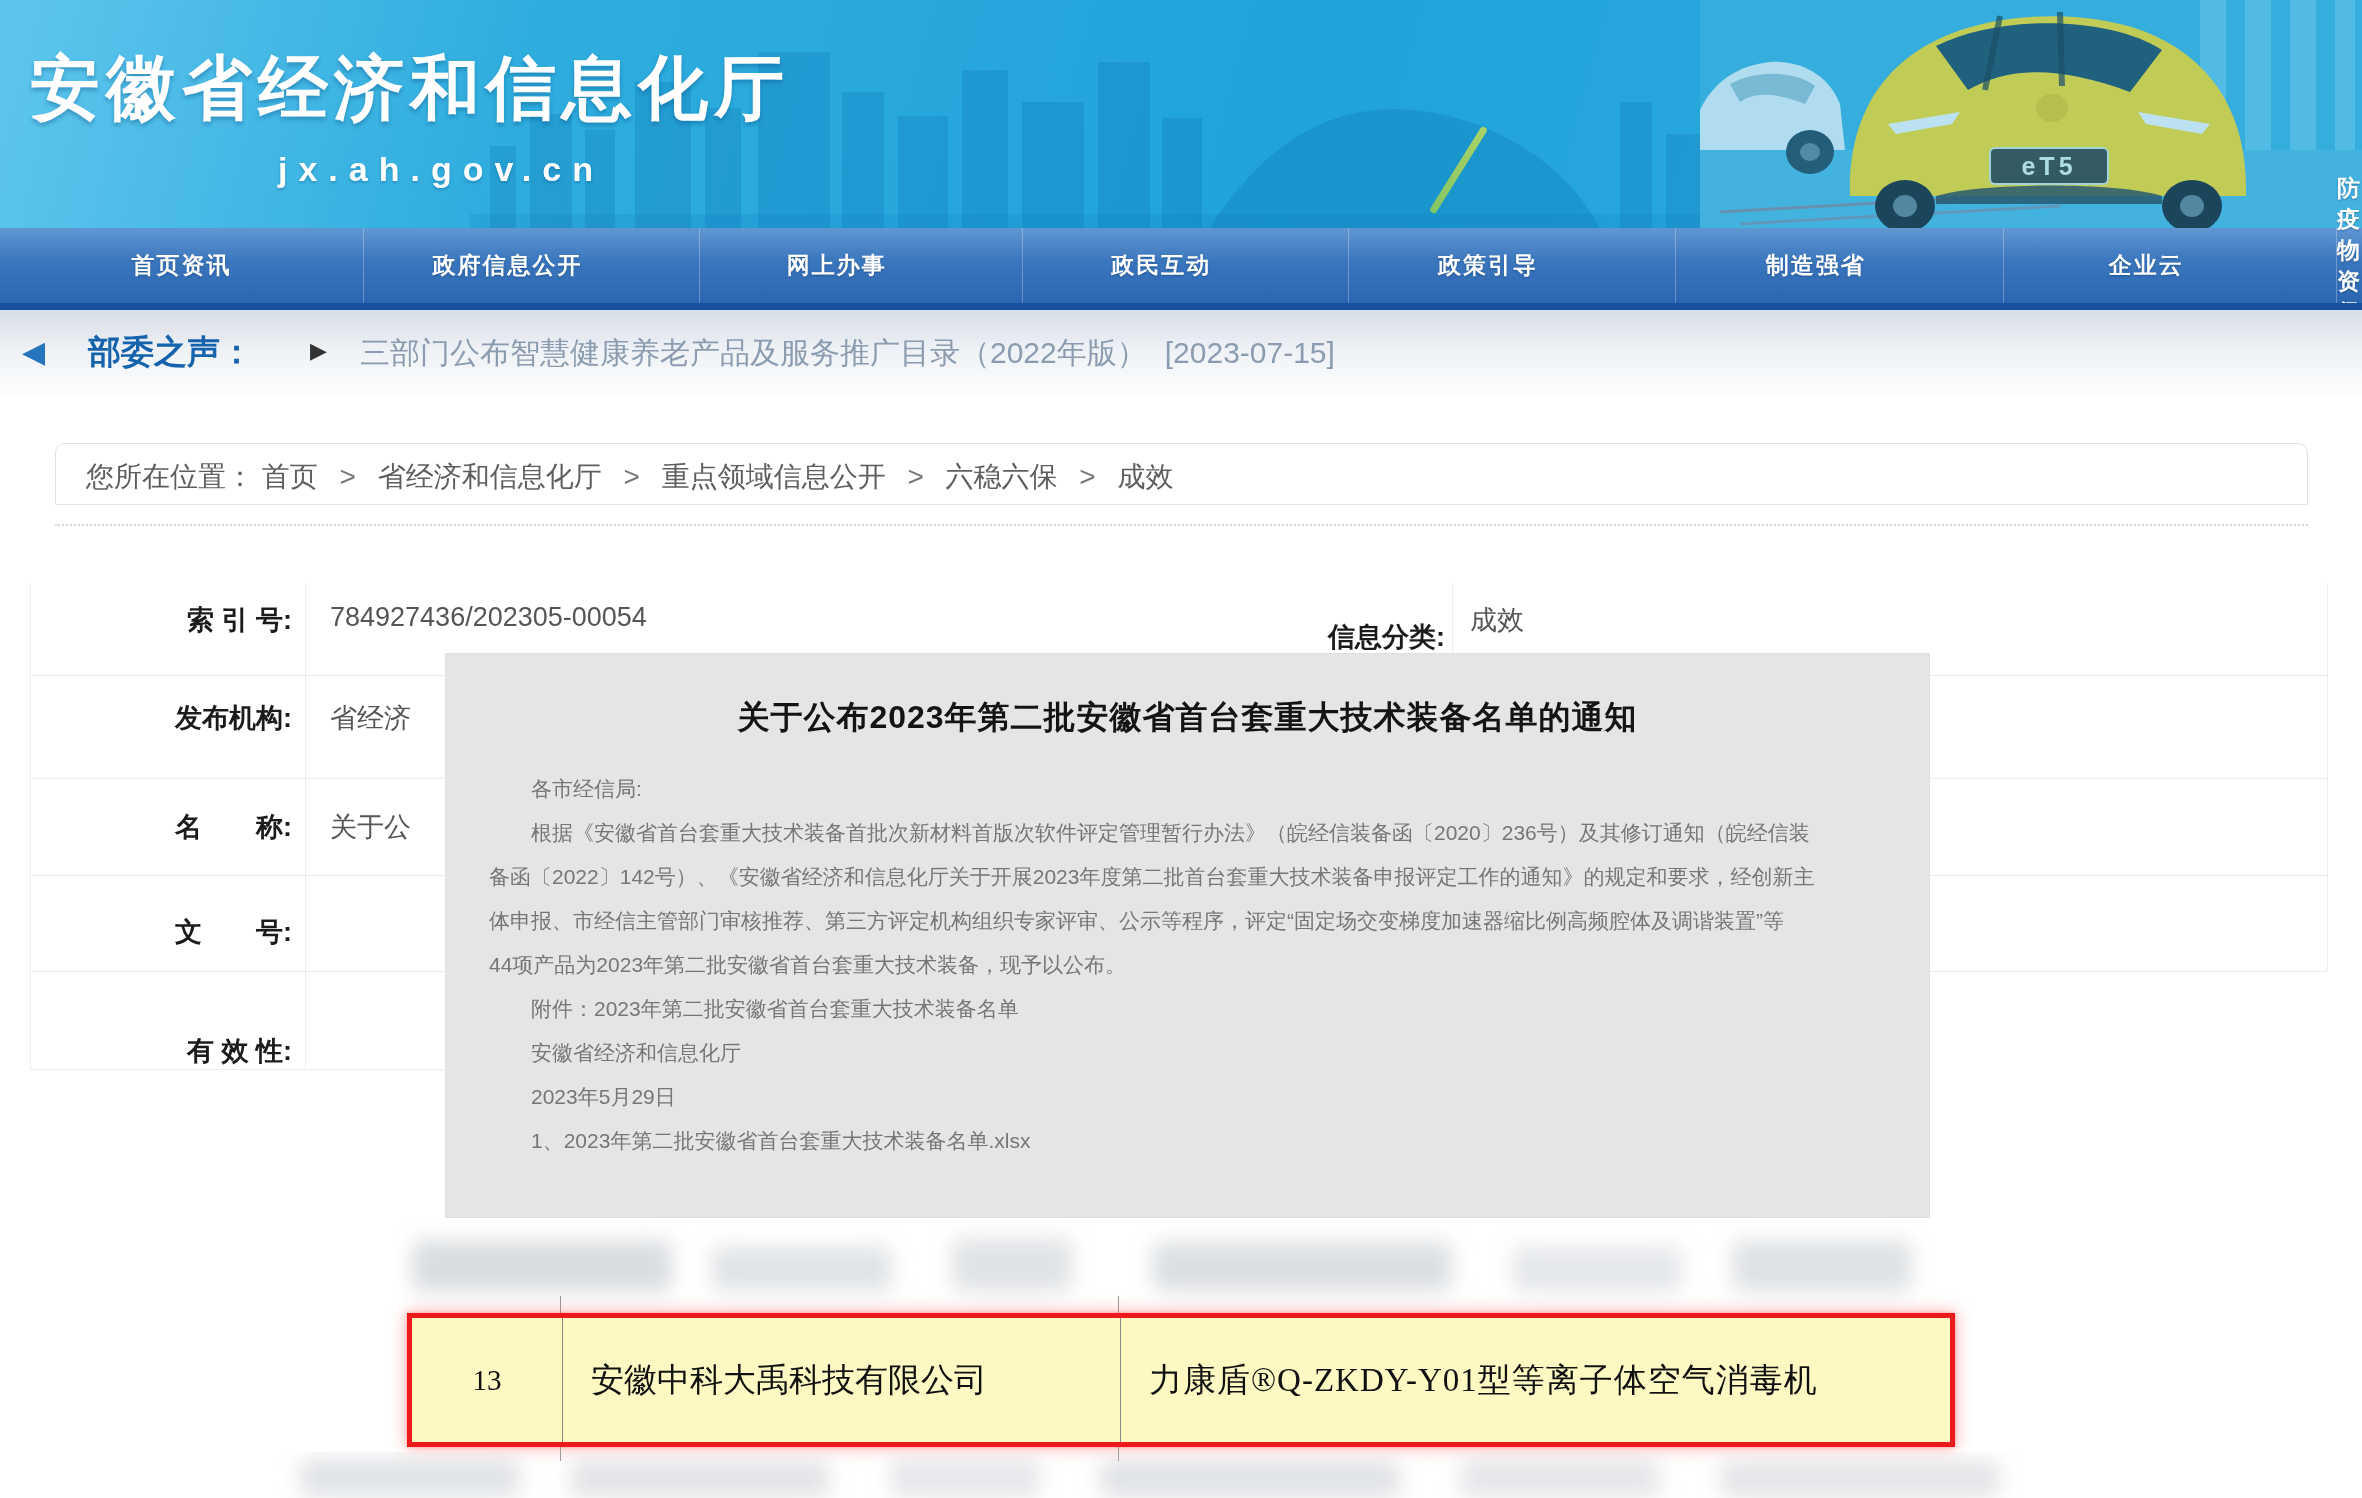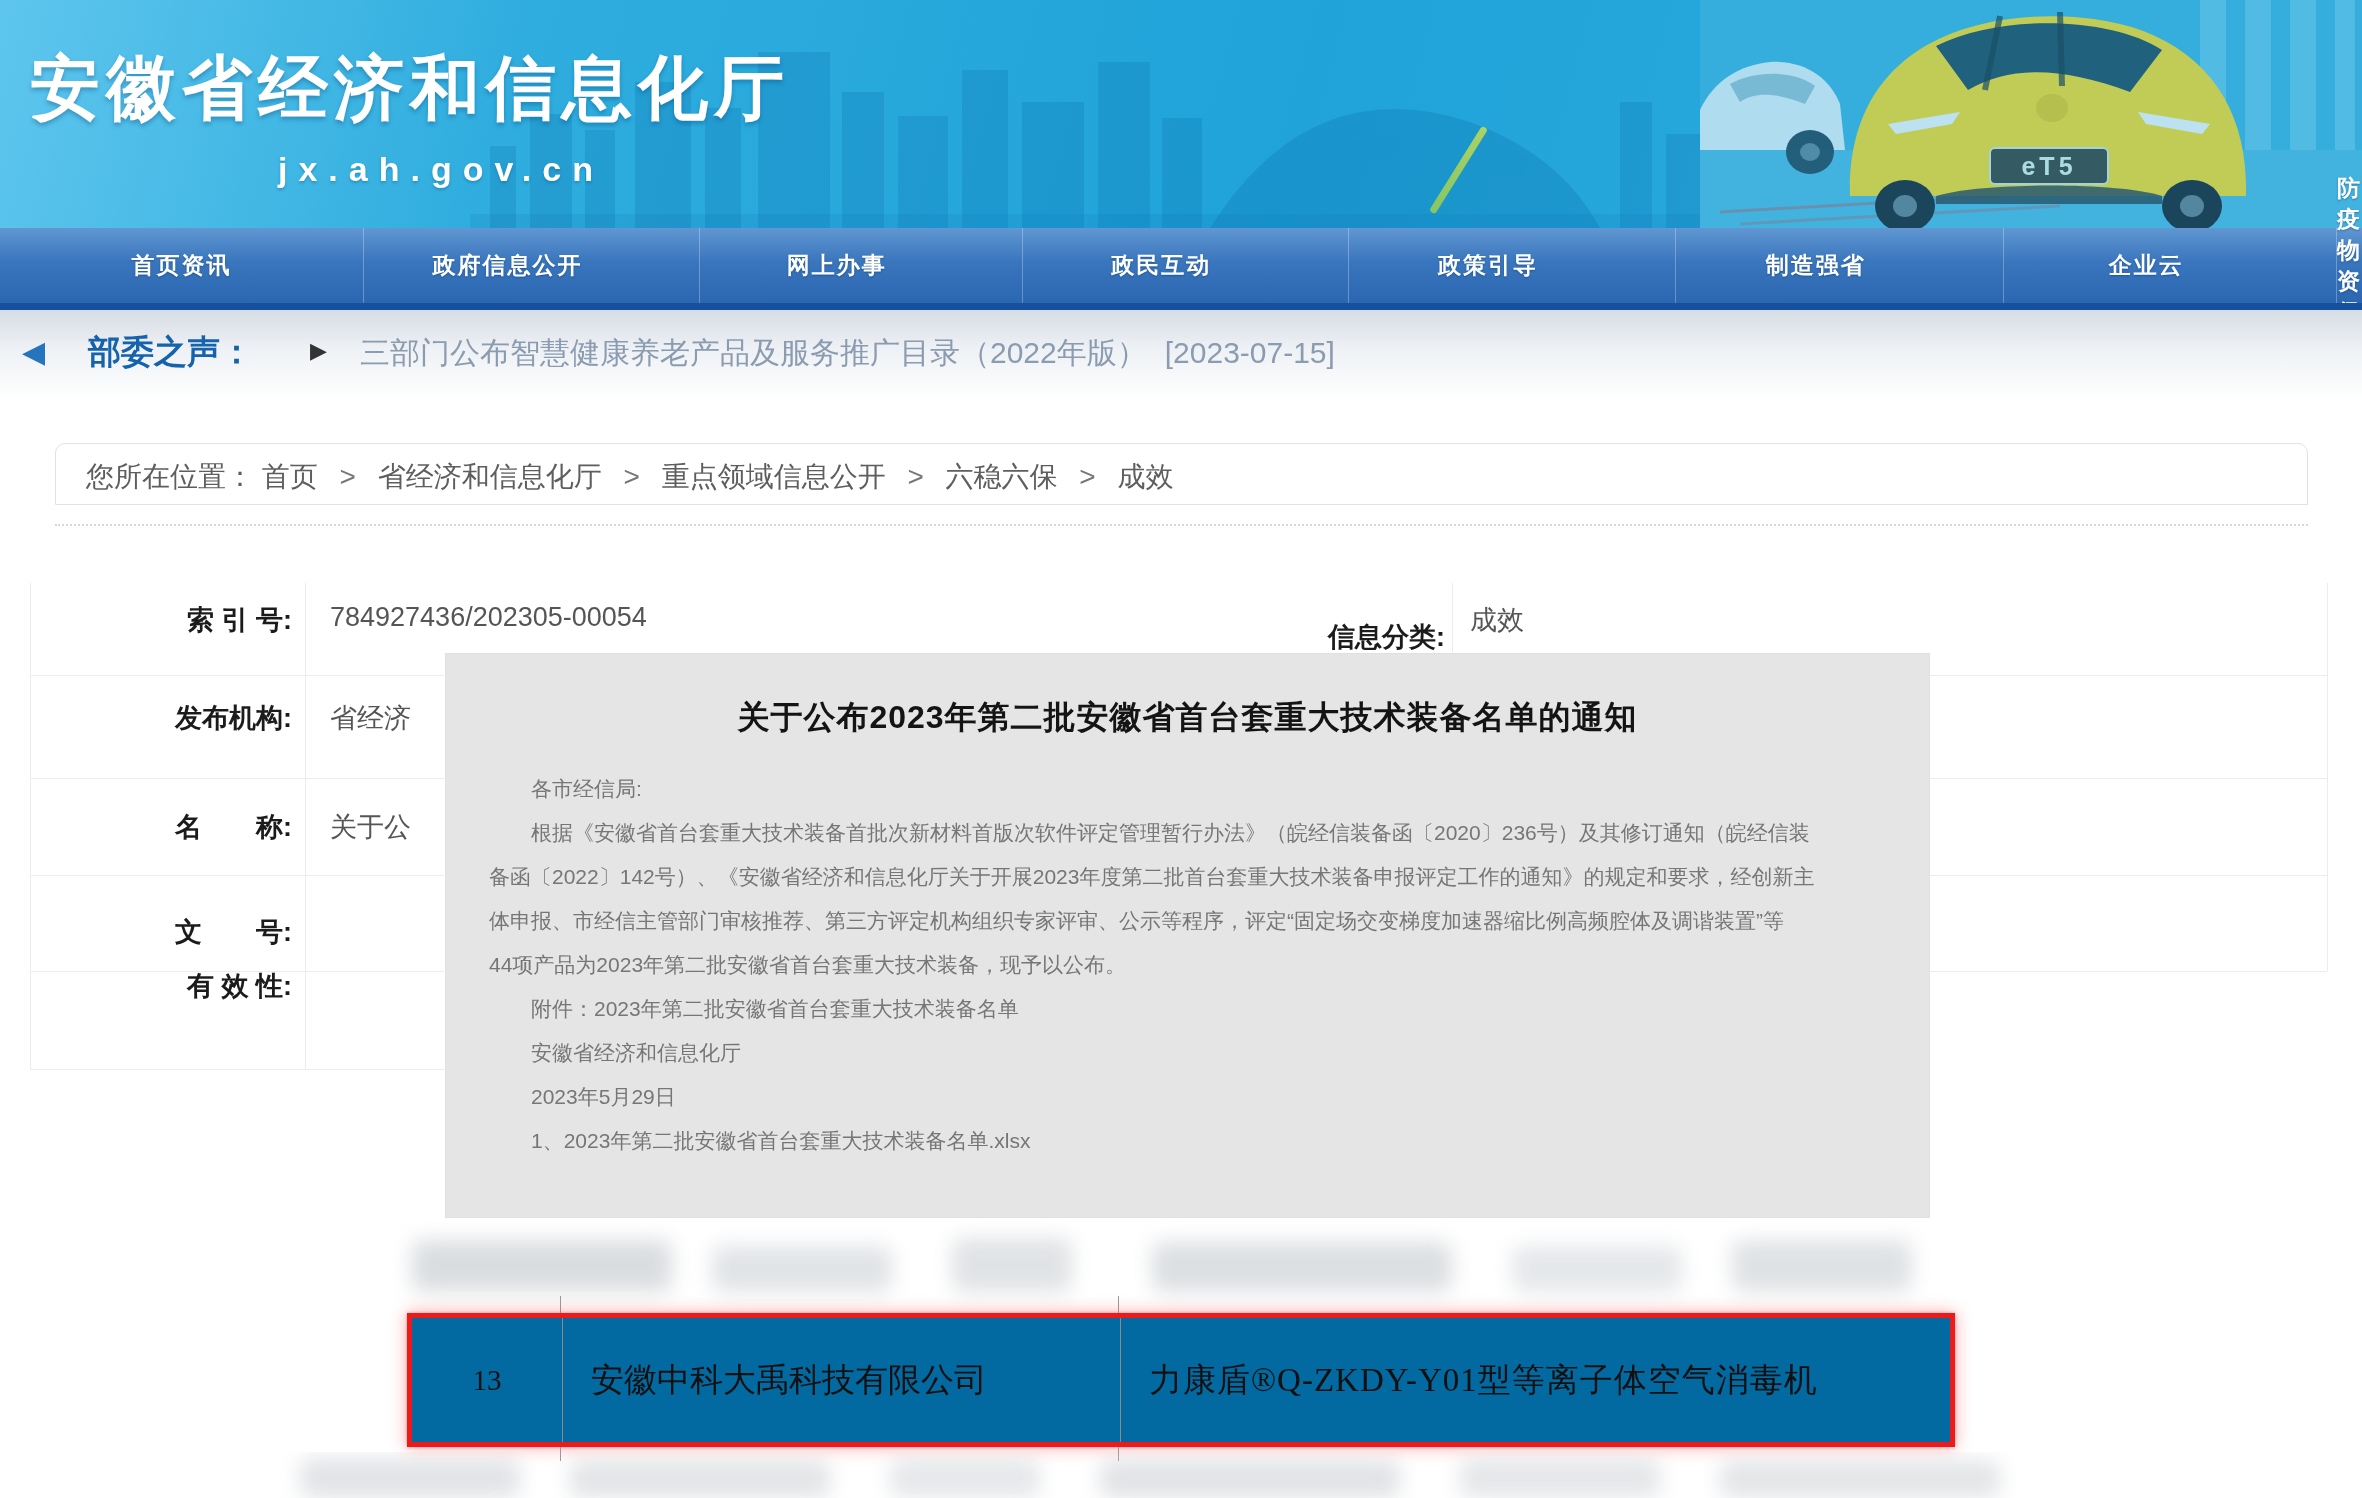--- a/index.html
+++ b/index.html
@@ -53,21 +53,21 @@
     border:1px solid #e0e0e0; }
   .doc-title { position:absolute; left:0; top:42px; width:100%; text-align:center; font-size:32px;
     font-weight:bold; color:#141414; letter-spacing:1px; }
   .doc-body { position:absolute; left:43px; top:113px; right:43px; font-size:21px; color:#767676; }
   .doc-line { height:44px; line-height:44px; white-space:nowrap; overflow:hidden; }
   .doc-line.attach { cursor:pointer; }
   
   .blur-strip { position:absolute; overflow:hidden; }
   .blob { position:absolute; border-radius:10px; filter:blur(10px); }
   
-  .hl-row { position:absolute; left:407px; top:1313px; width:1548px; height:134px; background:#0369a1;
+  .hl-row { position:absolute; left:407px; top:1313px; width:1548px; height:134px; background:#fef9c3;
     border:5px solid #ec1a1a; box-shadow:0 0 16px rgba(255,60,60,.45), 0 0 3px rgba(255,90,90,.5);
     font-family:"Liberation Serif","DejaVu Serif",serif; color:#111; display:flex; }
   .hl-cell { display:flex; align-items:center; }
   .hl-no { width:150px; justify-content:center; font-size:29px; }
   .hl-company { width:558px; padding-left:28px; font-size:33px; border-left:1px solid #8a8a8a; }
   .hl-product { flex:1; padding-left:28px; font-size:33px; border-left:1px solid #8a8a8a; letter-spacing:1px; }
   .stub { position:absolute; width:1px; background:#9a9a9a; }
 </style>
 </head>
 <body>
@@ -186,21 +186,21 @@
     <div class="meta-hline" style="left:30px; top:971px; width:414px;"></div>
     <div class="meta-hline" style="left:30px; top:1069px; width:414px;"></div>
 
     <div class="meta-label" style="top:602px;">索 引 号:</div>
     <div class="meta-value" style="top:602px;">784927436/202305-00054</div>
     <div class="meta-label" style="top:700px;">发布机构:</div>
     <div class="meta-value" style="top:700px;">省经济</div>
     <div class="meta-label" style="top:809px;">名　　称:</div>
     <div class="meta-value" style="top:809px;">关于公</div>
     <div class="meta-label" style="top:914px;">文　　号:</div>
-    <div class="meta-label" style="top:968px;">有 效 性:</div>
+    <div class="meta-label" style="top:1033px;">有 效 性:</div>
 
     <div class="meta-label" style="left:1295px; width:150px; top:619px;">信息分类:</div>
     <div class="meta-vline" style="left:1452px; top:583px; height:92px;"></div>
     <div class="meta-value" style="left:1470px; top:602px;">成效</div>
 
     <div class="meta-hline" style="left:1929px; top:675px; width:398px;"></div>
     <div class="meta-hline" style="left:1929px; top:778px; width:398px;"></div>
     <div class="meta-hline" style="left:1929px; top:875px; width:398px;"></div>
     <div class="meta-hline" style="left:1929px; top:971px; width:398px;"></div>
     <div class="meta-vline" style="left:2327px; top:583px; height:388px;"></div>

